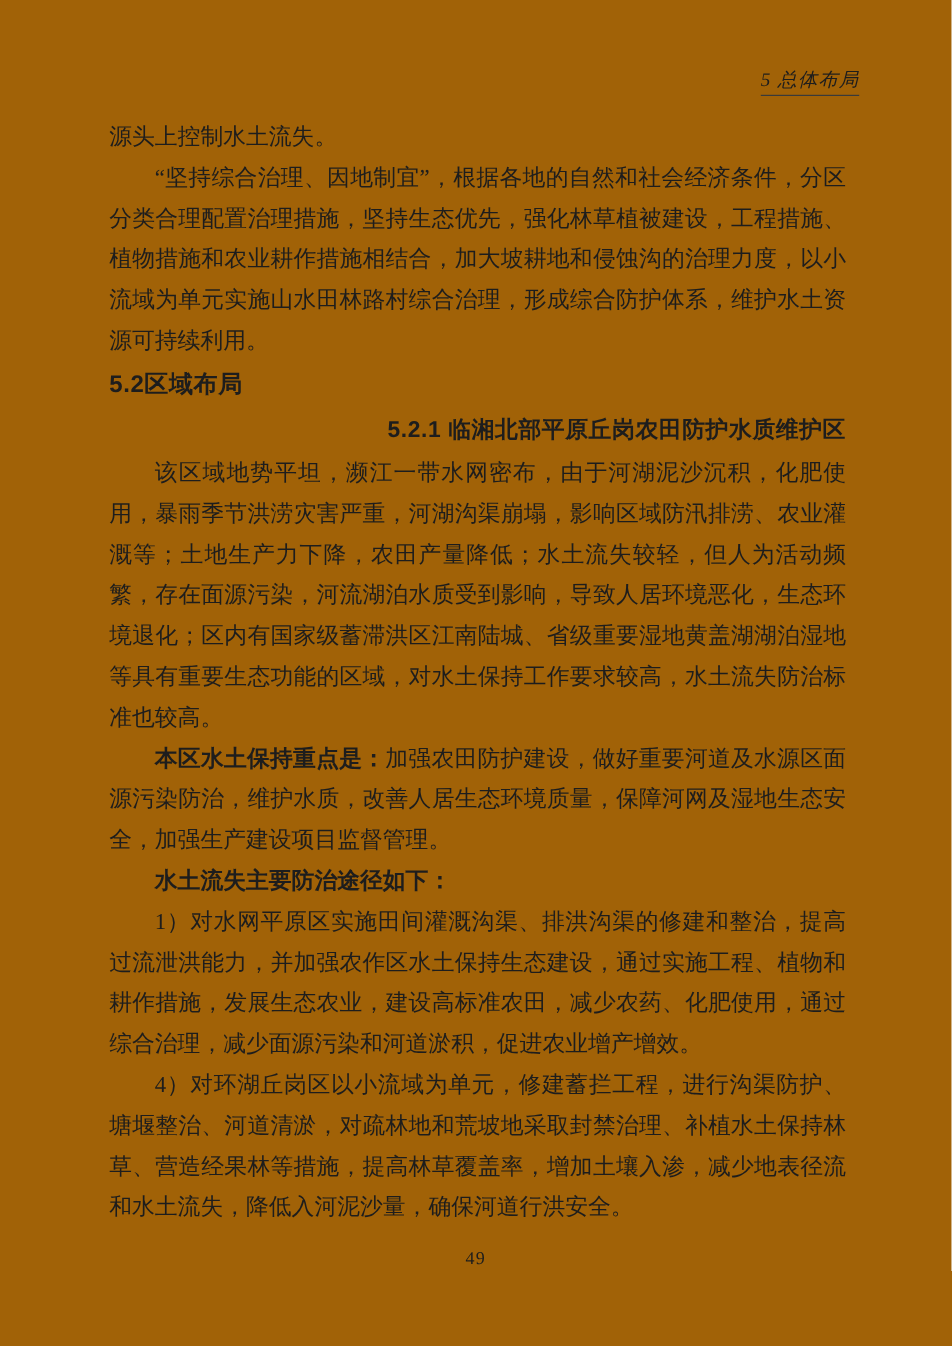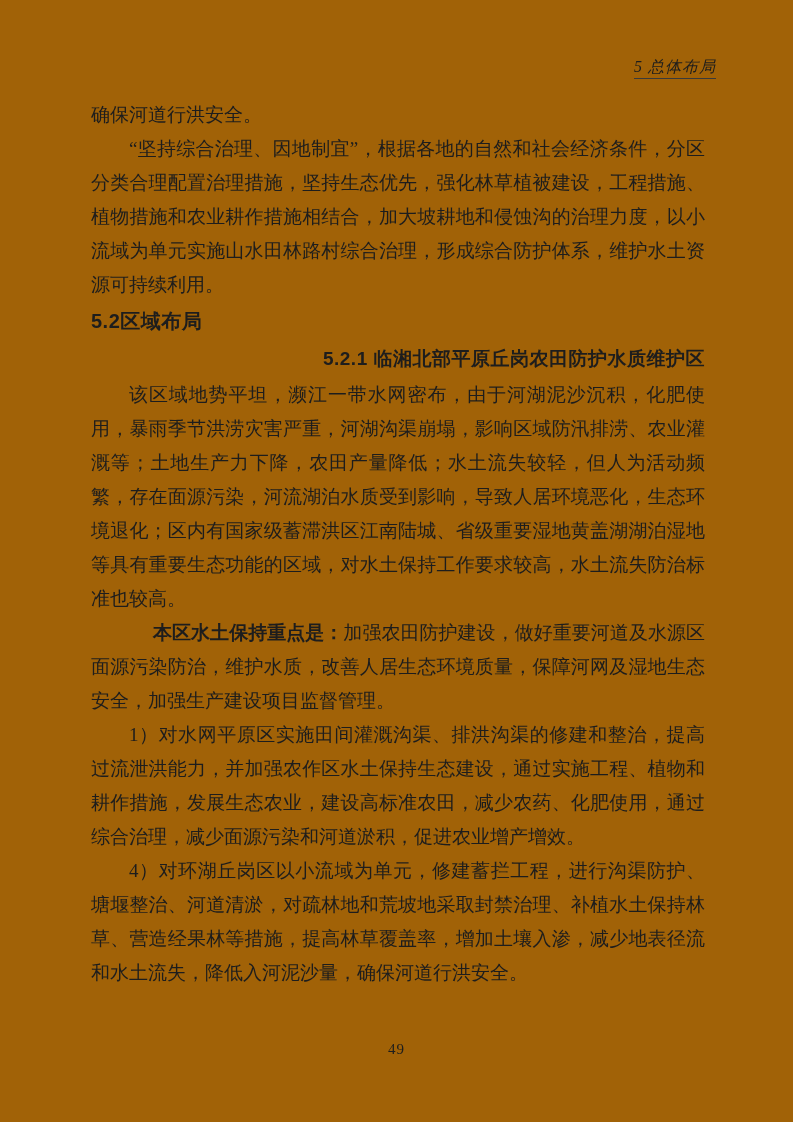--- a/index.html
+++ b/index.html
@@ -58,21 +58,20 @@
     font-family: "Liberation Sans", "DejaVu Sans", sans-serif;
     font-weight: bold;
     font-size: 19px;
     line-height: 38px;
     letter-spacing: 0.5px;
     text-align: right;
   }
   .lead-bold, p.bold {
     font-family: "Liberation Sans", "DejaVu Sans", sans-serif;
     font-weight: bold;
-    margin-left: 24px;
   }
   .footer {
     position: absolute;
     left: 0;
     right: 0;
     bottom: 64px;
     text-align: center;
   }
   .page-number {
     font-size: 15px;
@@ -83,32 +82,33 @@
 <body>
 
 <div class="page">
 
   <div class="header">
     <span class="header-text">5 总体布局</span>
   </div>
 
   <div class="content">
 
-    <p class="body">确保河道行洪安全。</p>
+    <p class="body">源头上控制水土流失。</p>
 
     <p class="body indent">“坚持综合治理、因地制宜”，根据各地的自然和社会经济条件，分区分类合理配置治理措施，坚持生态优先，强化林草植被建设，工程措施、植物措施和农业耕作措施相结合，加大坡耕地和侵蚀沟的治理力度，以小流域为单元实施山水田林路村综合治理，形成综合防护体系，维护水土资源可持续利用。</p>
 
     <h2 class="h-52">5.2区域布局</h2>
 
     <h3 class="h-521">5.2.1 临湘北部平原丘岗农田防护水质维护区</h3>
 
     <p class="body indent">该区域地势平坦，濒江一带水网密布，由于河湖泥沙沉积，化肥使用，暴雨季节洪涝灾害严重，河湖沟渠崩塌，影响区域防汛排涝、农业灌溉等；土地生产力下降，农田产量降低；水土流失较轻，但人为活动频繁，存在面源污染，河流湖泊水质受到影响，导致人居环境恶化，生态环境退化；区内有国家级蓄滞洪区江南陆城、省级重要湿地黄盖湖湖泊湿地等具有重要生态功能的区域，对水土保持工作要求较高，水土流失防治标准也较高。</p>
 
     <p class="body indent"><span class="lead-bold">本区水土保持重点是：</span><span>加强农田防护建设，做好重要河道及水源区面源污染防治，维护水质，改善人居生态环境质量，保障河网及湿地生态安全，加强生产建设项目监督管理。</span></p>
 
+    <p class="body indent bold">水土流失主要防治途径如下：</p>
 
     <p class="body indent">1）对水网平原区实施田间灌溉沟渠、排洪沟渠的修建和整治，提高过流泄洪能力，并加强农作区水土保持生态建设，通过实施工程、植物和耕作措施，发展生态农业，建设高标准农田，减少农药、化肥使用，通过综合治理，减少面源污染和河道淤积，促进农业增产增效。</p>
 
     <p class="body indent">4）对环湖丘岗区以小流域为单元，修建蓄拦工程，进行沟渠防护、塘堰整治、河道清淤，对疏林地和荒坡地采取封禁治理、补植水土保持林草、营造经果林等措施，提高林草覆盖率，增加土壤入渗，减少地表径流和水土流失，降低入河泥沙量，确保河道行洪安全。</p>
 
   </div>
 
   <div class="footer">
     <span class="page-number">49</span>
   </div>

